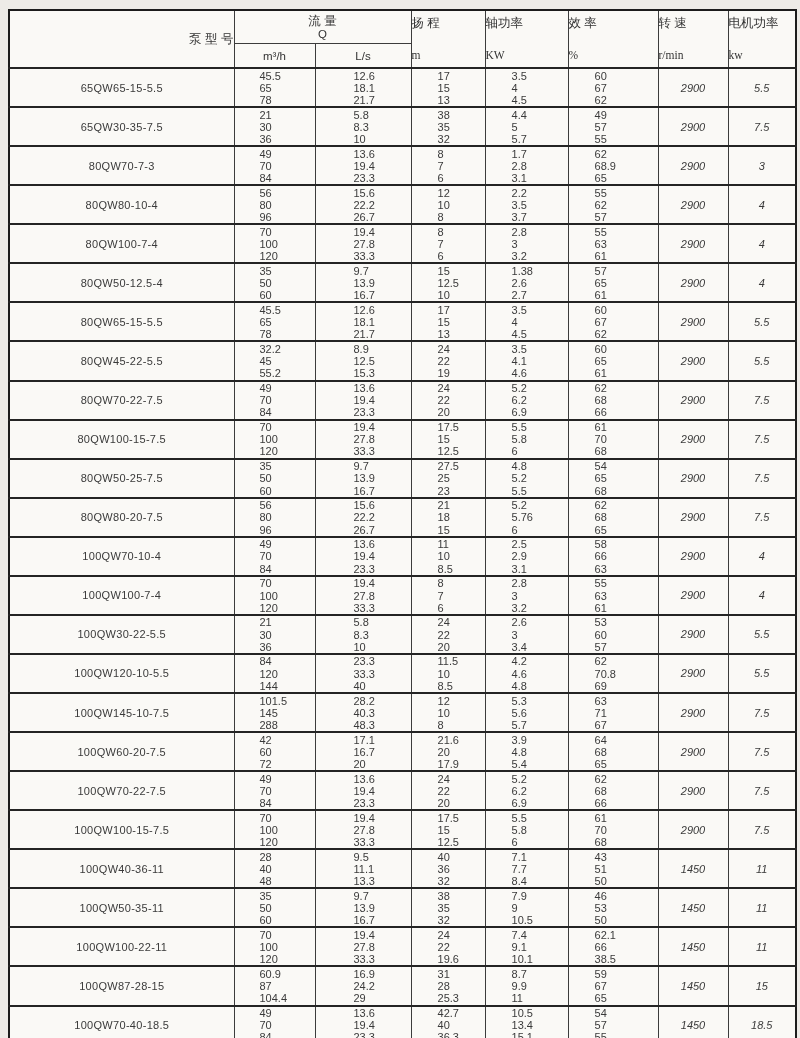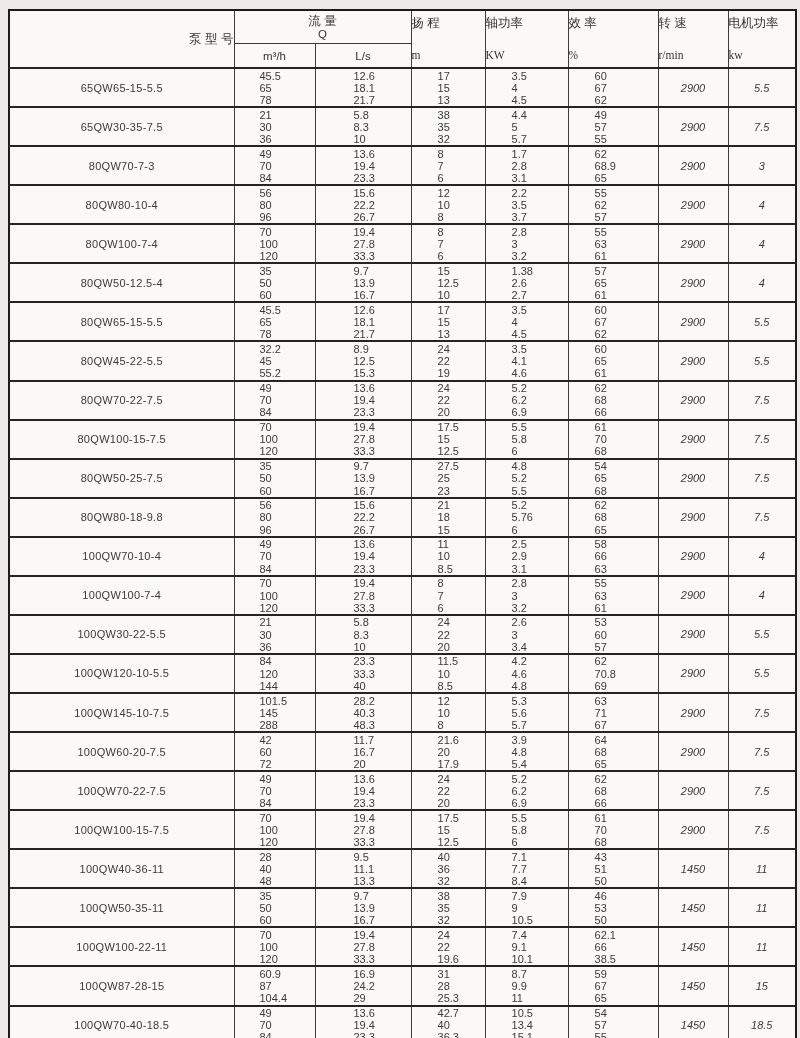--- a/index.html
+++ b/index.html
@@ -566,21 +566,21 @@
         <div class="ln">54</div>
         <div class="ln">65</div>
         <div class="ln">68</div>
       </div>
     </td>
     <td class="c-center">2900</td>
     <td class="c-center">7.5</td>
   </tr>
 
   <tr class="group">
-    <td class="c-model">80QW80-18-9.8</td>
+    <td class="c-model">80QW80-20-7.5</td>
     <td class="c-num p-m3h">
       <div class="pad">
         <div class="ln">56</div>
         <div class="ln">80</div>
         <div class="ln">96</div>
       </div>
     </td>
     <td class="c-num p-ls">
       <div class="pad">
         <div class="ln">15.6</div>
@@ -822,21 +822,21 @@
     <td class="c-model">100QW60-20-7.5</td>
     <td class="c-num p-m3h">
       <div class="pad">
         <div class="ln">42</div>
         <div class="ln">60</div>
         <div class="ln">72</div>
       </div>
     </td>
     <td class="c-num p-ls">
       <div class="pad">
-        <div class="ln">11.7</div>
+        <div class="ln">17.1</div>
         <div class="ln">16.7</div>
         <div class="ln">20</div>
       </div>
     </td>
     <td class="c-num p-head">
       <div class="pad">
         <div class="ln">21.6</div>
         <div class="ln">20</div>
         <div class="ln">17.9</div>
       </div>

